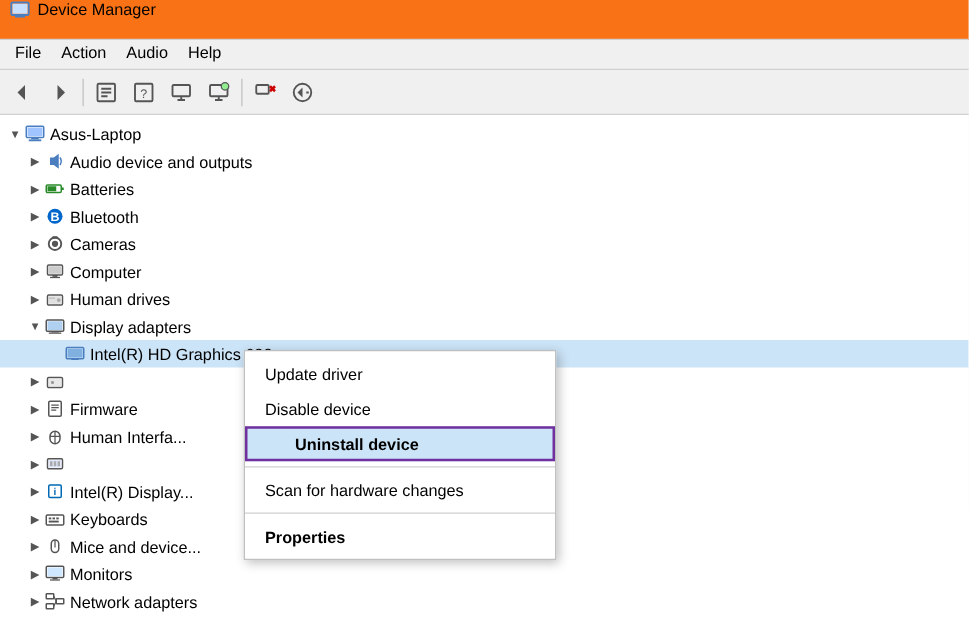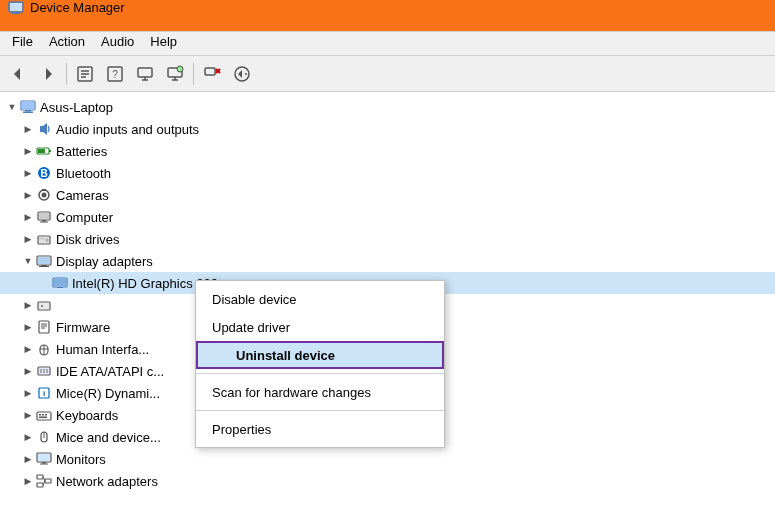--- a/index.html
+++ b/index.html
@@ -265,21 +265,21 @@
     </div>
 
     <div class="tree-item tree-indent-1">
       <span class="tree-expander">▶</span>
       <span class="tree-icon">
         <svg width="16" height="16" viewBox="0 0 16 16">
           <polygon points="4,5 4,11 7,11 11,14 11,2 7,5" fill="#4a7ebf"></polygon>
           <path d="M12,5 Q14,8 12,11" fill="none" stroke="#4a7ebf" stroke-width="1.2"></path>
         </svg>
       </span>
-      <span class="tree-label">Audio inputs and outputs</span>
+      <span class="tree-label">Audio device and outputs</span>
     </div>
 
     <div class="tree-item tree-indent-1">
       <span class="tree-expander">▶</span>
       <span class="tree-icon">
         <svg width="16" height="16" viewBox="0 0 16 16">
           <rect x="1" y="5" width="12" height="6" rx="1" fill="none" stroke="#2a8a2a" stroke-width="1.2"></rect>
           <rect x="2" y="6" width="7" height="4" fill="#2a8a2a"></rect>
           <rect x="13" y="7" width="2" height="2" fill="#2a8a2a"></rect>
         </svg>
@@ -326,21 +326,21 @@
     <div class="tree-item tree-indent-1">
       <span class="tree-expander">▶</span>
       <span class="tree-icon">
         <svg width="16" height="16" viewBox="0 0 16 16">
           <rect x="2" y="5" width="12" height="8" rx="1" fill="none" stroke="#555" stroke-width="1.2"></rect>
           <rect x="3" y="6" width="10" height="6" fill="#e0e0e0"></rect>
           <circle cx="11" cy="9" r="1.5" fill="#aaa"></circle>
           <rect x="3" y="7" width="5" height="1" fill="#bbb"></rect>
         </svg>
       </span>
-      <span class="tree-label">Disk drives</span>
+      <span class="tree-label">Human drives</span>
     </div>
 
     <div class="tree-item tree-indent-1">
       <span class="tree-expander">▼</span>
       <span class="tree-icon">
         <svg width="16" height="16" viewBox="0 0 16 16">
           <rect x="1" y="3" width="14" height="9" rx="1" fill="none" stroke="#555" stroke-width="1.2"></rect>
           <rect x="2" y="4" width="12" height="7" fill="#b0d0f0"></rect>
           <rect x="5" y="12" width="6" height="1" fill="#555"></rect>
           <rect x="3" y="13" width="10" height="1" fill="#555"></rect>
@@ -401,32 +401,31 @@
       <span class="tree-expander">▶</span>
       <span class="tree-icon">
         <svg width="16" height="16" viewBox="0 0 16 16">
           <rect x="2" y="4" width="12" height="8" rx="1" fill="none" stroke="#555" stroke-width="1.2"></rect>
           <rect x="3" y="5" width="10" height="6" fill="#e0e8ff"></rect>
           <rect x="4" y="6" width="2" height="4" fill="#aaa"></rect>
           <rect x="7" y="6" width="2" height="4" fill="#aaa"></rect>
           <rect x="10" y="6" width="2" height="4" fill="#aaa"></rect>
         </svg>
       </span>
-      <span class="tree-label">IDE ATA/ATAPI c...</span>
     </div>
 
     <div class="tree-item tree-indent-1">
       <span class="tree-expander">▶</span>
       <span class="tree-icon">
         <svg width="16" height="16" viewBox="0 0 16 16">
           <rect x="3" y="3" width="10" height="10" rx="1" fill="none" stroke="#0068b5" stroke-width="1.2"></rect>
           <text x="8" y="11" text-anchor="middle" font-size="8" fill="#0068b5" font-weight="bold">i</text>
         </svg>
       </span>
-      <span class="tree-label">Mice(R) Dynami...</span>
+      <span class="tree-label">Intel(R) Display...</span>
     </div>
 
     <div class="tree-item tree-indent-1">
       <span class="tree-expander">▶</span>
       <span class="tree-icon">
         <svg width="16" height="16" viewBox="0 0 16 16">
           <rect x="1" y="5" width="14" height="8" rx="1" fill="none" stroke="#555" stroke-width="1.2"></rect>
           <rect x="3" y="7" width="2" height="1.5" fill="#555"></rect>
           <rect x="6" y="7" width="2" height="1.5" fill="#555"></rect>
           <rect x="9" y="7" width="2" height="1.5" fill="#555"></rect>
@@ -471,31 +470,31 @@
           <line x1="7" y1="12" x2="9" y2="8" stroke="#555" stroke-width="1"></line>
         </svg>
       </span>
       <span class="tree-label">Network adapters</span>
     </div>
 
   </div>
 
   <div class="context-menu">
     <div class="context-menu-item">
+      <span>Update driver</span>
+    </div>
+    <div class="context-menu-item">
       <span>Disable device</span>
-    </div>
-    <div class="context-menu-item">
-      <span>Update driver</span>
     </div>
     <div class="context-menu-item active">
       <span>Uninstall device</span>
     </div>
     <div class="context-menu-separator"></div>
     <div class="context-menu-item">
       <span>Scan for hardware changes</span>
     </div>
     <div class="context-menu-separator"></div>
-    <div class="context-menu-item" style="font-weight:normal;">
+    <div class="context-menu-item" style="font-weight:bold;">
       <span>Properties</span>
     </div>
   </div>
 
 </div>
 
 </body></html>

